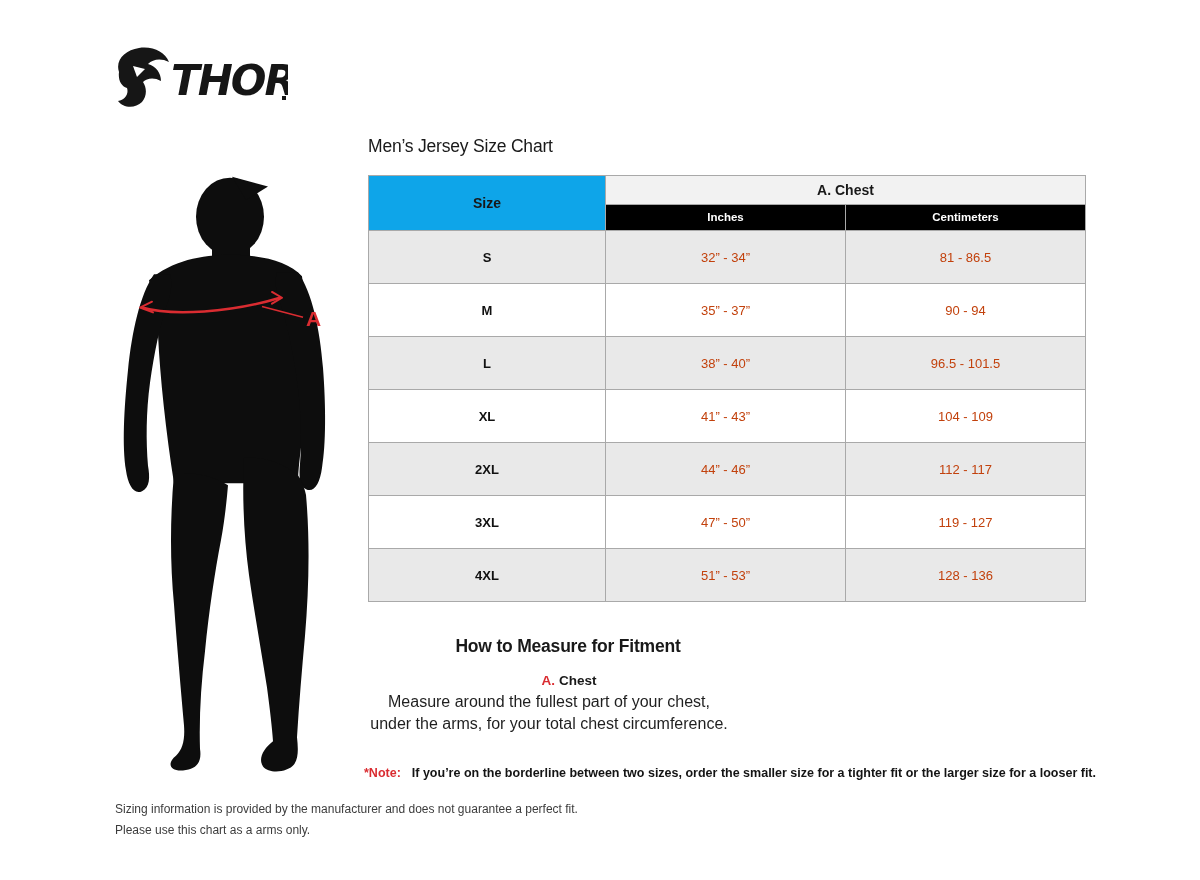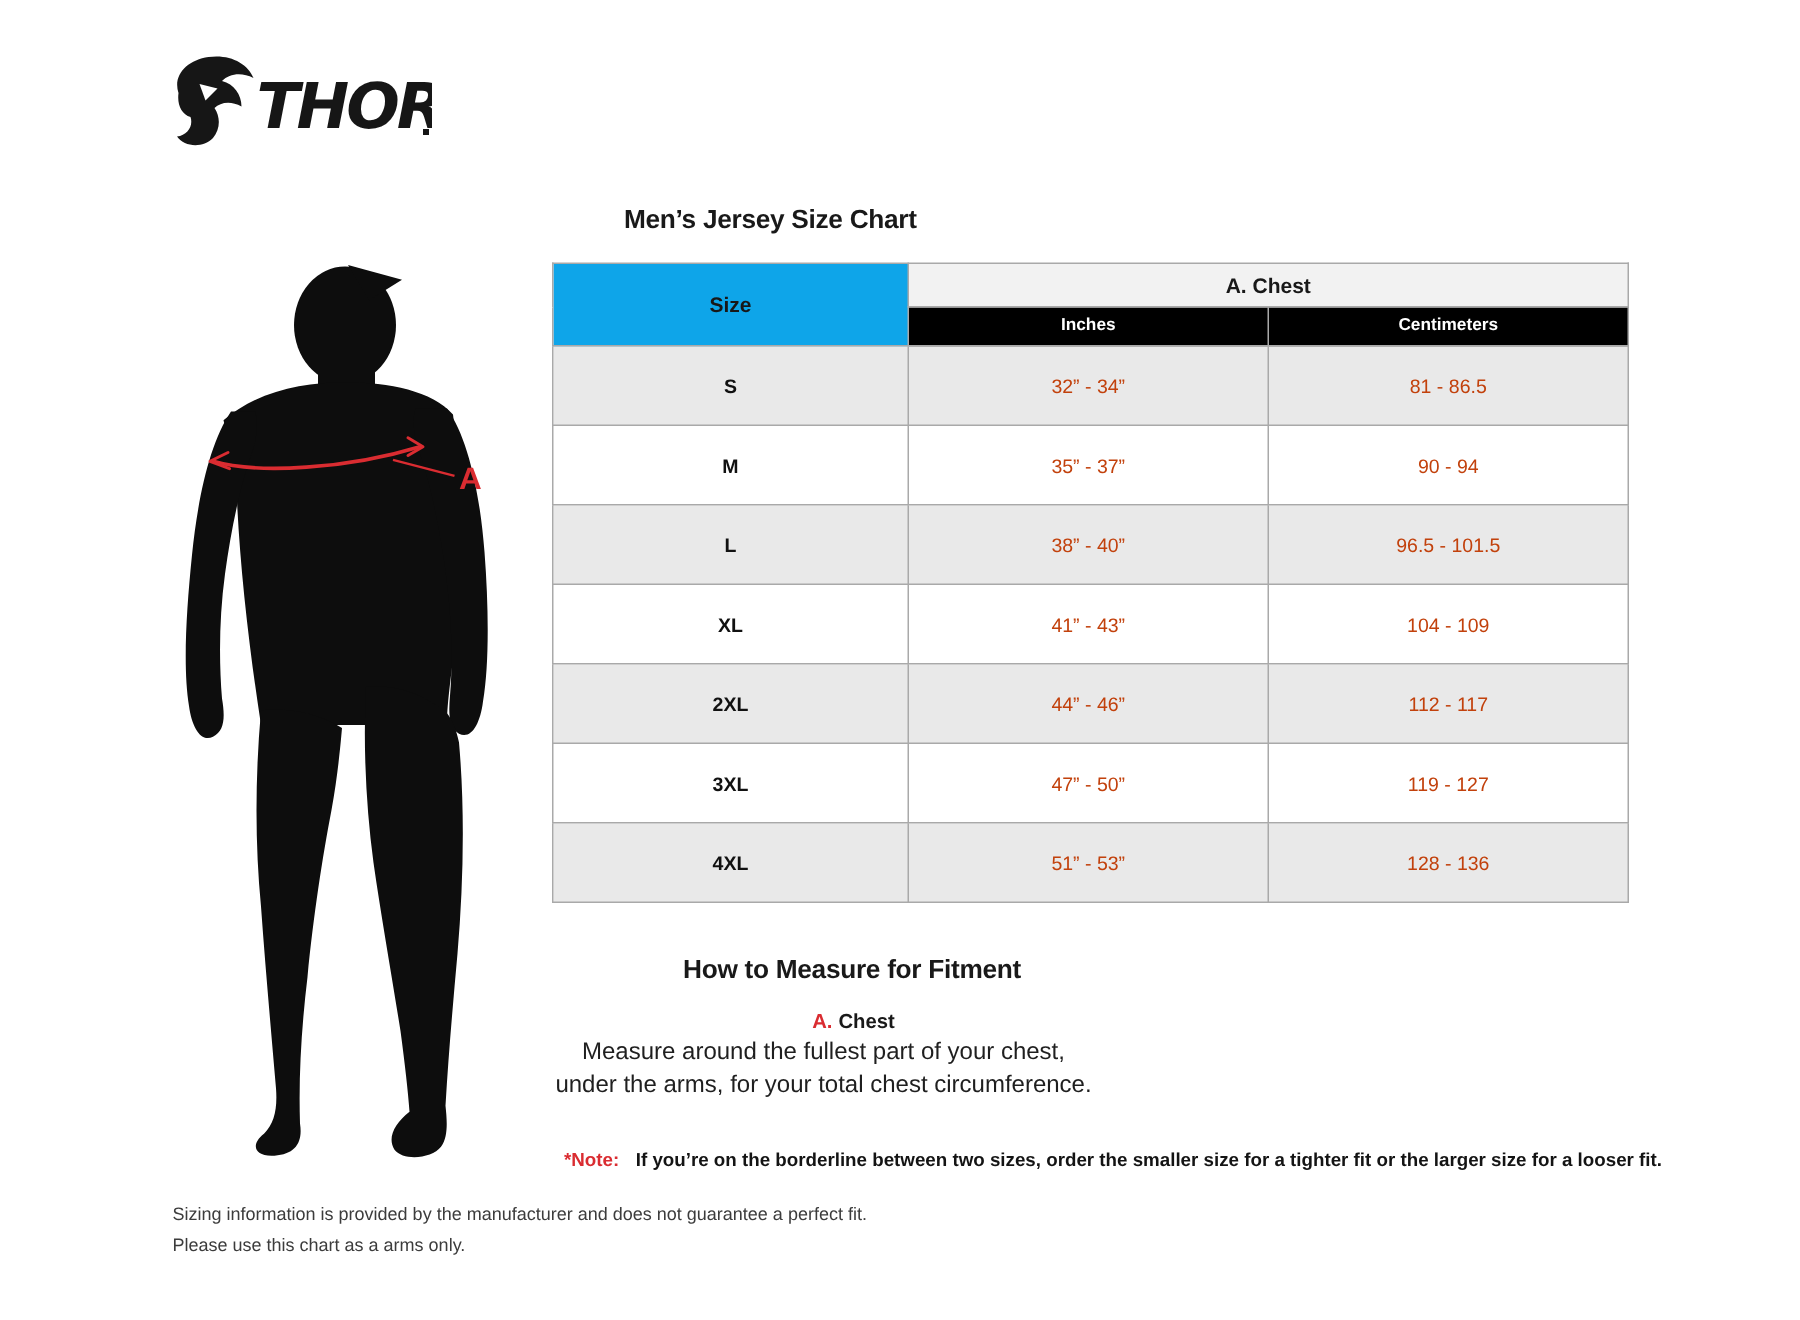--- a/index.html
+++ b/index.html
@@ -1,24 +1,24 @@
 <!DOCTYPE html>
 <html><head>
 <meta charset="utf-8">
 <style>
   html,body{margin:0;padding:0;}
   body{
     width:1200px;height:880px;position:relative;background:#ffffff;
     font-family:"Liberation Sans", sans-serif;color:#1a1a1a;overflow:hidden;
   }
-  .logo{position:absolute;left:113px;top:36px;}
+  .logo{position:absolute;left:113px;top:46px;}
   .figure-wrap{position:absolute;left:112px;top:163px;}
   .page-title{
-    position:absolute;left:368px;top:136px;font-size:17.5px;font-weight:bold;
-    letter-spacing:-0.2px;color:#191919;margin-left:48px;
+    position:absolute;left:368px;top:136px;font-size:17.5px;font-weight:normal;
+    letter-spacing:-0.2px;color:#191919;
   }
   table.size-table{
     position:absolute;left:368px;top:175px;width:717px;
     border-collapse:collapse;table-layout:fixed;
   }
   table.size-table th, table.size-table td{
     border:1px solid #a9a9a9;text-align:center;vertical-align:middle;
   }
   th.size-h{background:#0ea5e9;font-size:14px;color:#181818;height:52px;}
   th.group-h{background:#f2f2f2;font-size:14px;color:#181818;}
@@ -29,21 +29,21 @@
   tbody td{height:50px;font-size:13px;color:#c2410c;}
   tbody tr:nth-child(odd) td{background:#e9e9e9;}
   tbody tr:nth-child(even) td{background:#ffffff;}
   td.size-cell{font-weight:bold;color:#111111;}
   .howto{position:absolute;left:368px;top:636px;width:400px;text-align:center;}
   .howto-heading{font-size:17.5px;font-weight:bold;letter-spacing:-0.2px;color:#191919;margin:0 0 16px 0;}
   .measure-item{margin-left:2px;}
   .measure-label{font-size:13.5px;font-weight:bold;color:#191919;}
   .measure-letter{color:#da2c31;margin-right:4px;}
   .measure-desc{font-size:16px;line-height:1.35;color:#1f1f1f;width:358px;margin-top:3px;}
-  .note{position:absolute;left:376px;top:766px;font-size:12.5px;font-weight:bold;color:#141414;white-space:nowrap;}
+  .note{position:absolute;left:364px;top:766px;font-size:12.5px;font-weight:bold;color:#141414;white-space:nowrap;}
   .note-prefix{color:#da2c31;margin-right:11px;}
   .disclaimer{position:absolute;left:115px;top:799px;font-size:12px;color:#3c3c3c;line-height:1.75;}
 </style>
 </head>
 <body>
 
 <div class="logo">
   <svg width="175" height="62" viewBox="0 0 175 62">
     <g>
       <path fill="#161616" d="M6,26 C2,14 12,4 26,2 C40,0 52,6 56,16 C48,12 40,13 35,18 C43,20 48,27 48,35 C41,31 34,32 30,36 C34,42 34,50 29,56 C22,63 10,62 5,55 C12,54 16,48 14,42 C8,40 5,34 6,26 Z"></path>

